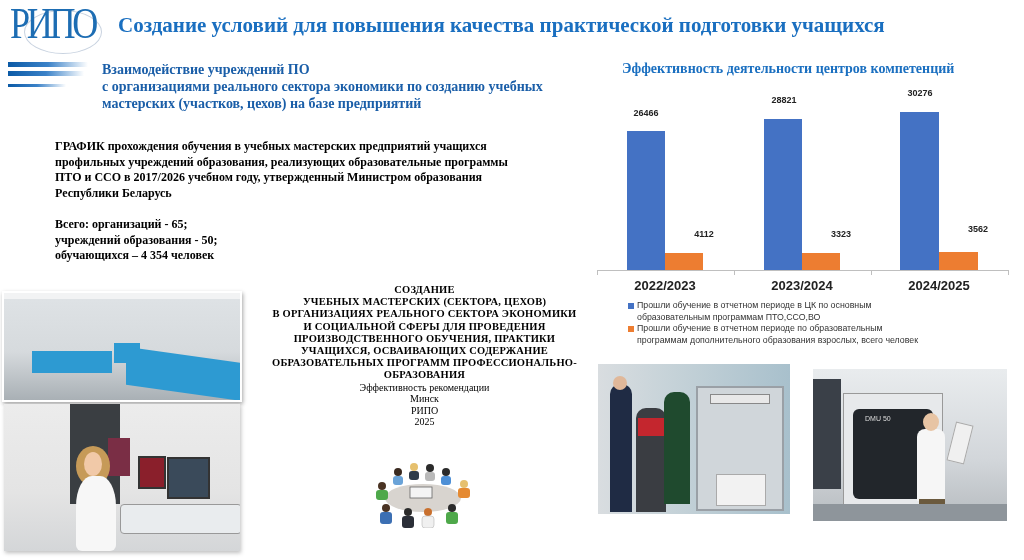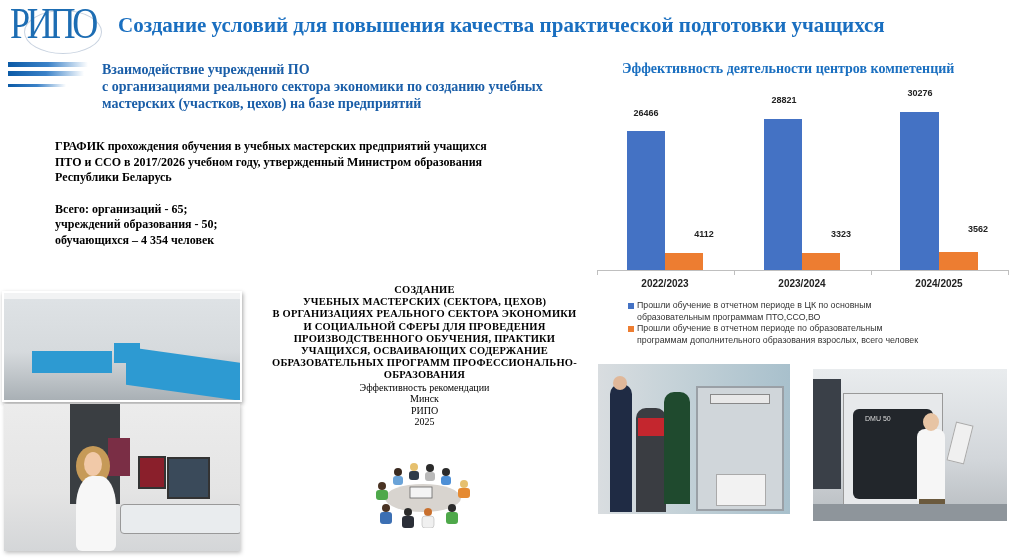--- a/index.html
+++ b/index.html
@@ -47,21 +47,21 @@
 
   
   .chart-title { position: absolute; left: 622px; top: 61px; font-size: 14px; font-weight: bold; color: #1a6fc0; white-space: nowrap; }
   .chart { position: absolute; left: 597px; top: 100px; width: 412px; height: 190px; font-family: "Liberation Sans", sans-serif; }
   .axis { position: absolute; left: 0; top: 170px; width: 412px; height: 1px; background: #bfbfbf; }
   .tick { position: absolute; top: 170px; width: 1px; height: 5px; background: #bfbfbf; }
   .bar { position: absolute; bottom: 20px; }
   .bar.blue { background: #4472c4; }
   .bar.orange { background: #ed7d31; }
   .val { position: absolute; font-size: 9px; font-weight: bold; color: #222; width: 50px; text-align: center; }
-  .cat { position: absolute; top: 178px; font-size: 10px; font-weight: bold; width: 80px; text-align: center; color: #222; }
+  .cat { position: absolute; top: 178px; font-size: 13px; font-weight: bold; width: 80px; text-align: center; color: #222; }
 
   .legend { position: absolute; left: 628px; top: 300px; font-family: "Liberation Sans", sans-serif; font-size: 8.8px; line-height: 11.5px; color: #333; }
   .legend-item { position: relative; padding-left: 9px; width: 340px; }
   .legend-swatch { position: absolute; left: 0; top: 3px; width: 6px; height: 6px; }
 </style>
 </head>
 <body>
 
 <div class="logo">
   <div class="logo-ring"></div>
@@ -75,20 +75,21 @@
 <div class="stripe s3"></div>
 
 <div class="subtitle">
   <div>Взаимодействие учреждений ПО</div>
   <div>с организациями реального сектора экономики по созданию учебных</div>
   <div>мастерских (участков, цехов) на базе предприятий</div>
 </div>
 
 <div class="schedule">
   <div>ГРАФИК прохождения обучения в учебных мастерских предприятий учащихся</div>
+  <div>профильных учреждений образования, реализующих образовательные программы</div>
   <div>ПТО и ССО в 2017/2026 учебном году, утвержденный Министром образования</div>
   <div>Республики Беларусь</div>
   <div class="totals">
     <div>Всего: организаций - 65;</div>
     <div>учреждений образования - 50;</div>
     <div>обучающихся – 4 354 человек</div>
   </div>
 </div>
 
 <div class="photo photo-workshop">

